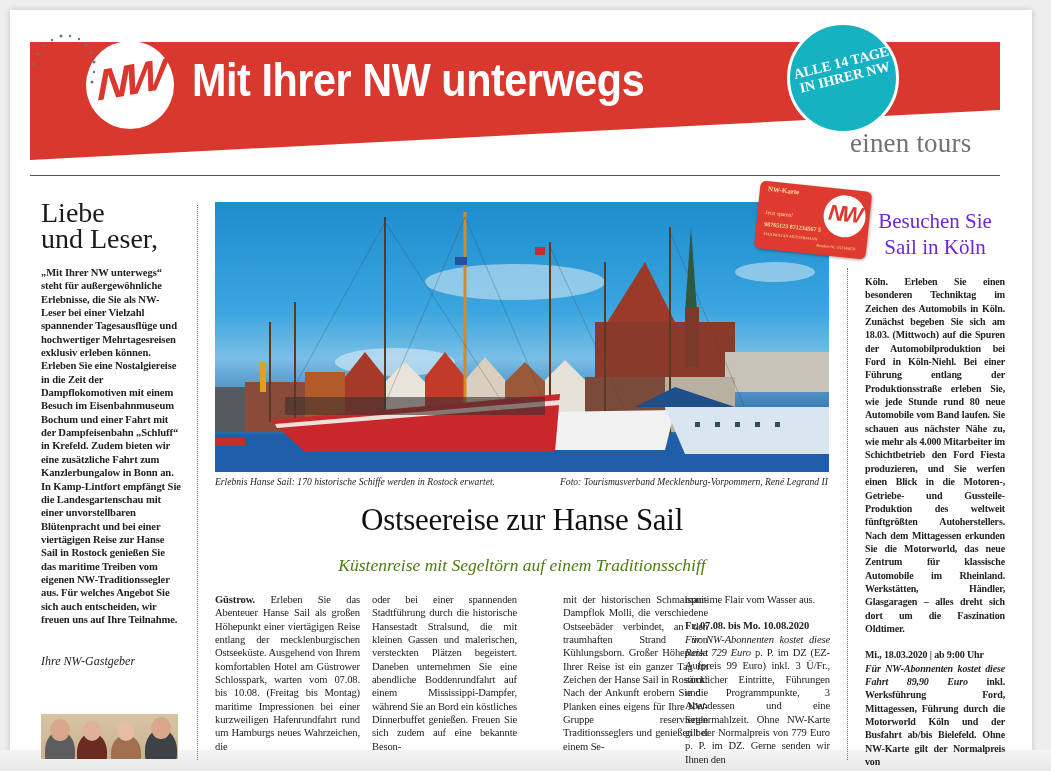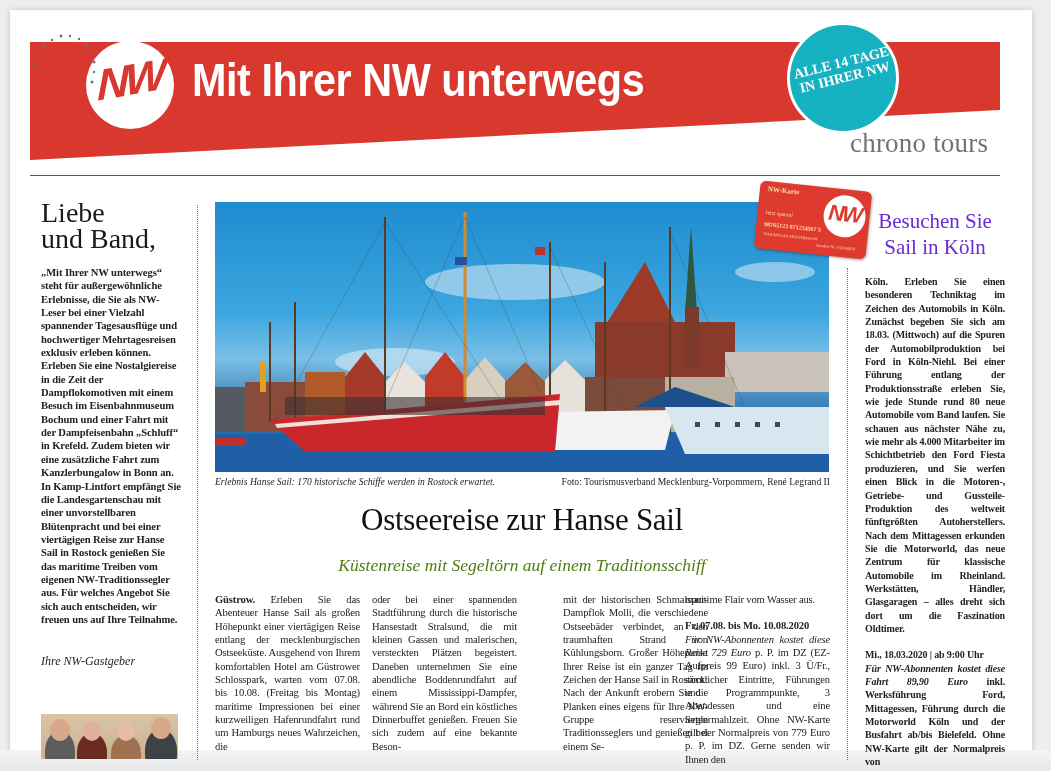--- a/index.html
+++ b/index.html
@@ -81,21 +81,21 @@
   .person { position:absolute; bottom:-12px; border-radius:50% 50% 40% 40%; }
   .vdivider {
     position:absolute; width:0; border-left:1px dotted #777;
   }
   
   .photo {
     position:absolute; left:215px; top:202px; width:614px; height:270px; overflow:hidden;
     background:linear-gradient(#1e8ccf 0%, #3aa5df 40%, #79bfe6 58%, #2d6ea9 80%, #1f5fa8 100%);
   }
   .caption-l { position:absolute; left:215px; top:476px; font-style:italic; font-size:9.6px; color:#222; }
-  .caption-r { position:absolute; left:560px; top:476px; font-size:9.6px; color:#222; width:270px; text-align:right; white-space:nowrap; }
+  .caption-r { position:absolute; left:560px; top:476px; font-style:italic; font-size:9.6px; color:#222; width:270px; white-space:nowrap; }
   .headline {
     position:absolute; left:215px; top:492px; width:614px; text-align:center;
     font-family:"Liberation Serif", serif; font-size:31px; color:#111; line-height:56px;
     letter-spacing:-0.3px;
   }
   .subhead {
     position:absolute; left:215px; top:555px; width:614px; text-align:center;
     font-style:italic; font-size:17.5px; color:#4d7c0f;
   }
   .col {
@@ -158,28 +158,28 @@
         <circle cx="31" cy="6" r="1.5"></circle>
         <circle cx="40" cy="6" r="1.2"></circle>
       <circle cx="49" cy="9" r="1.2"></circle>
         <circle cx="56" cy="15" r="1.5"></circle>
         <circle cx="61" cy="23" r="1.2"></circle>
       <circle cx="64" cy="32" r="1.5"></circle>
         <circle cx="64" cy="42" r="1.2"></circle>
         <circle cx="62" cy="52" r="1.5"></circle>
     </g>
   </svg>
-  <div class="chrono">chrono tours</div>
+  <div class="chrono">einen tours</div>
 </div>
 <div class="rule"></div>
 
 <div class="left-col">
   <div class="left-heading">
     <div>Liebe</div>
-    <div>und Band,</div>
+    <div>und Leser,</div>
   </div>
   <div class="left-body">„Mit Ihrer NW unterwegs“ steht für außergewöhnliche Erlebnisse, die Sie als NW-Leser bei einer Vielzahl spannender Tagesausflüge und hochwertiger Mehrtagesreisen exklusiv erleben können. Erleben Sie eine Nostalgiereise in die Zeit der Dampflokomotiven mit einem Besuch im Eisenbahnmuseum Bochum und einer Fahrt mit der Dampfeisenbahn „Schluff“ in Krefeld. Zudem bieten wir eine zusätzliche Fahrt zum Kanzlerbungalow in Bonn an. In Kamp-Lintfort empfängt Sie die Landesgartenschau mit einer unvorstellbaren Blütenpracht und bei einer viertägigen Reise zur Hanse Sail in Rostock genießen Sie das maritime Treiben vom eigenen NW-Traditionssegler aus. Für welches Angebot Sie sich auch entscheiden, wir freuen uns auf Ihre Teilnahme.</div>
   <div class="left-sign">Ihre NW-Gastgeber</div>
 </div>
 <div class="team-photo">
   <div class="person" style="left:4px;width:30px;height:40px;background:#5d5d5d;"></div>
   <div class="person" style="left:9px;bottom:18px;width:20px;height:22px;background:#d9a88a;border-radius:50%;"></div>
   <div class="person" style="left:36px;width:30px;height:38px;background:#6b2a22;"></div>
   <div class="person" style="left:42px;bottom:18px;width:18px;height:20px;background:#e0b09a;border-radius:50%;"></div>
   <div class="person" style="left:70px;width:30px;height:36px;background:#a07050;"></div>

